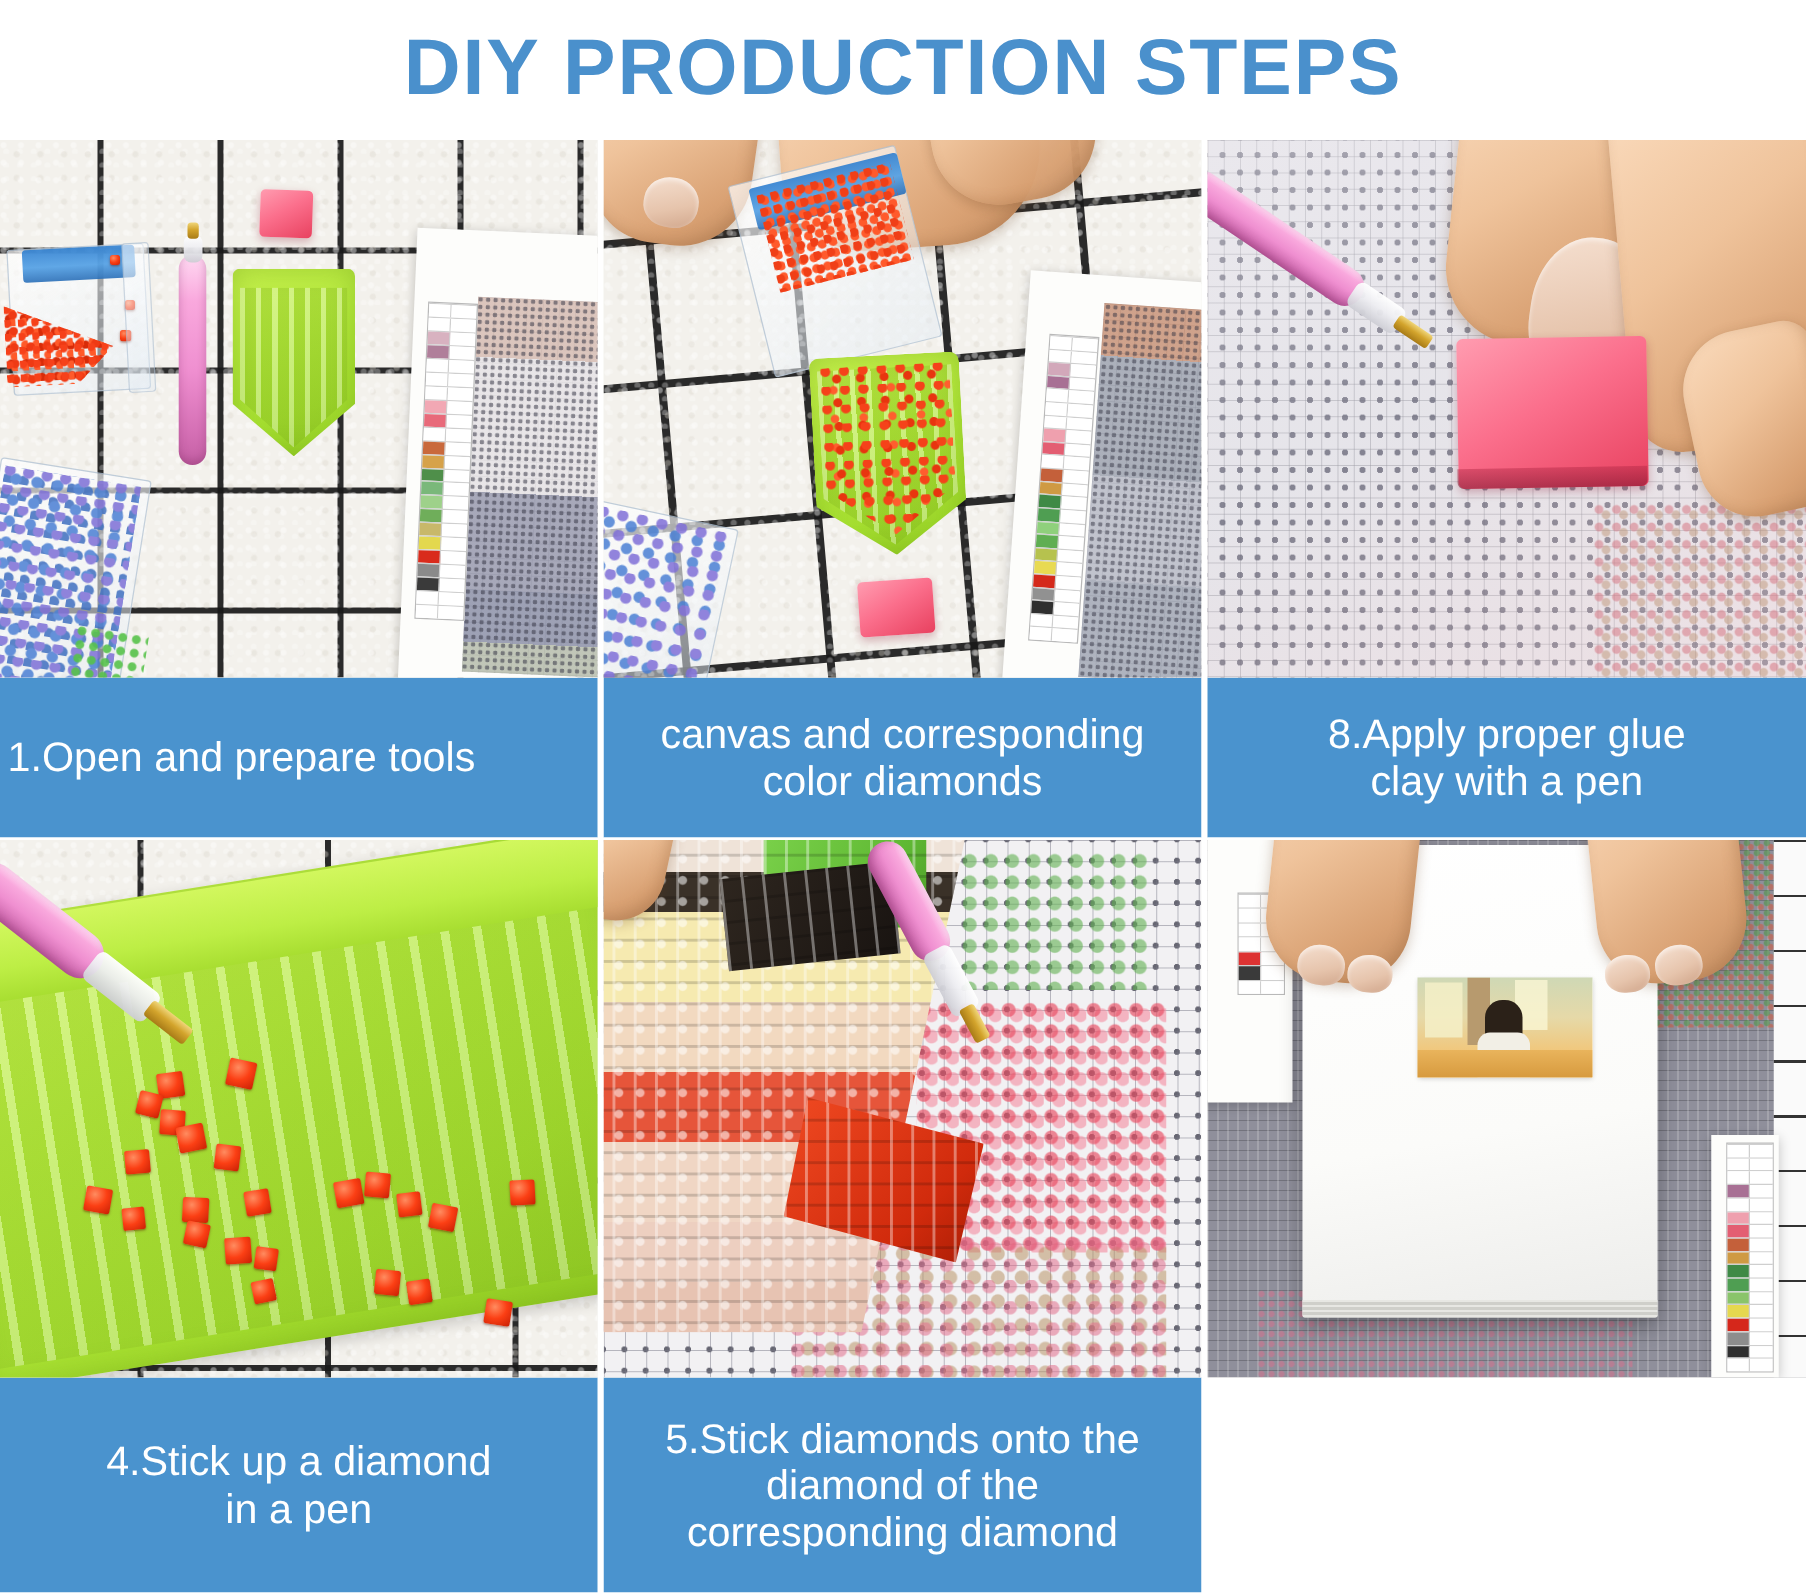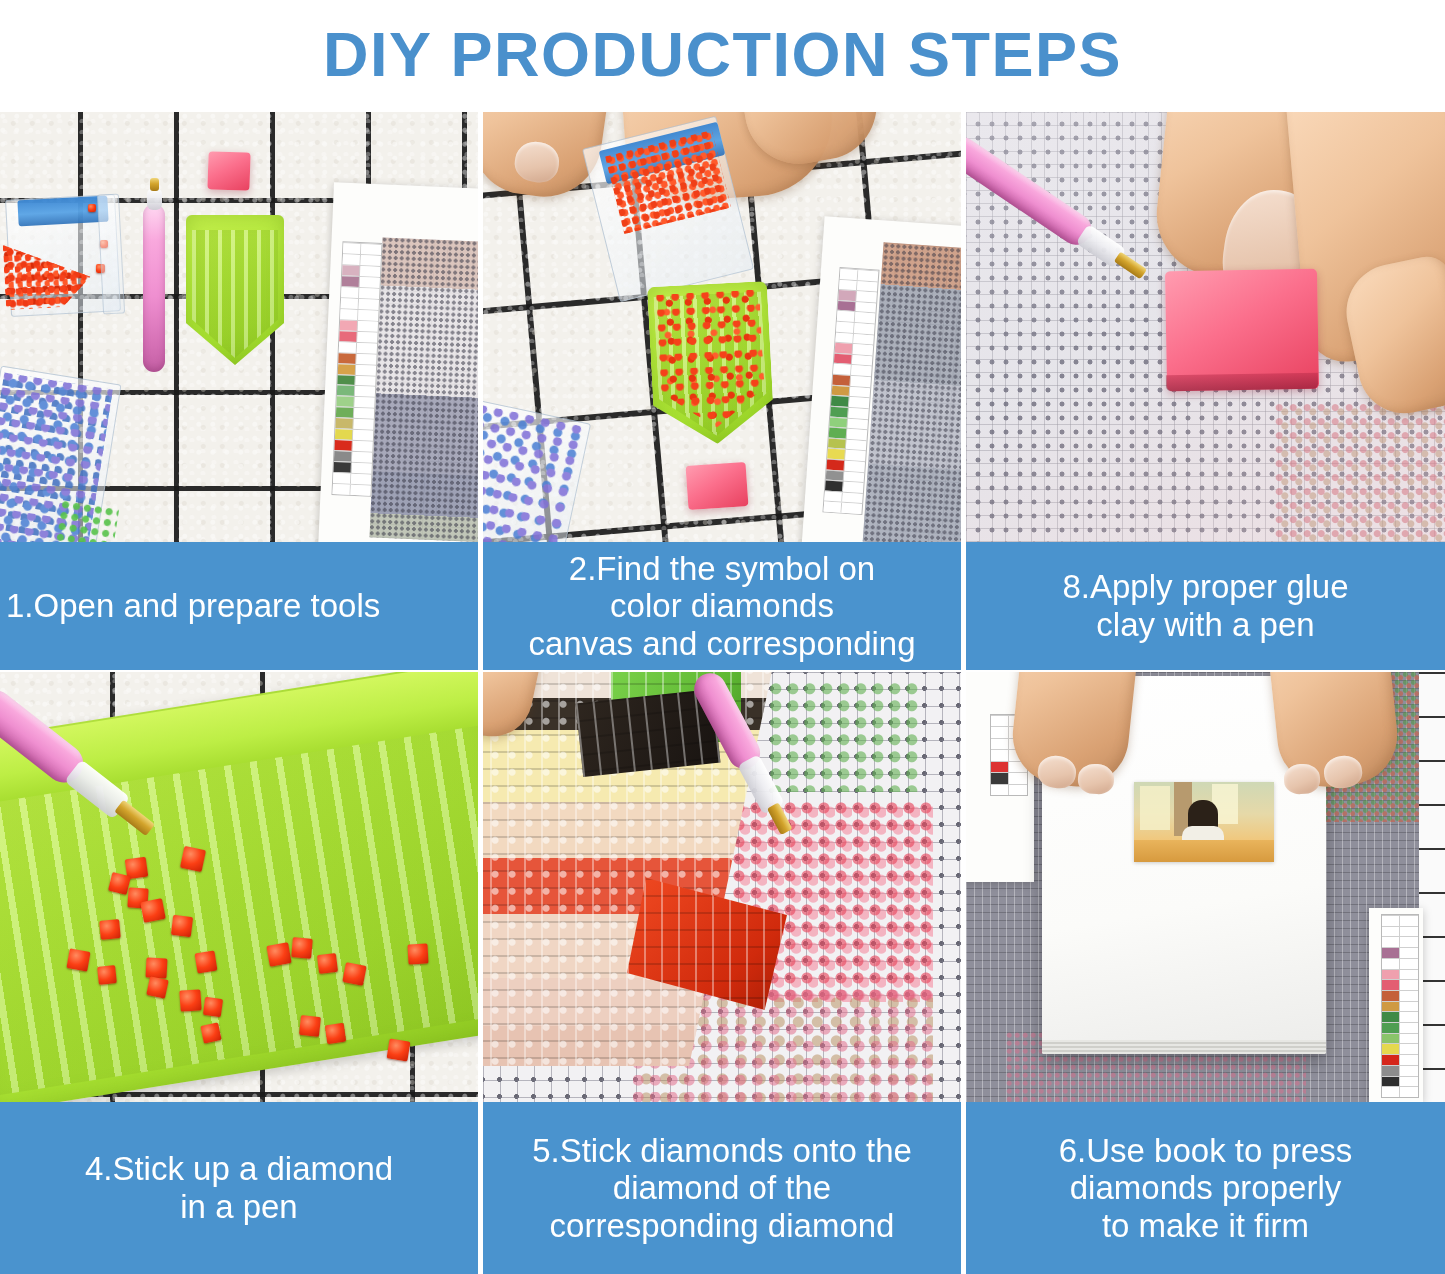--- a/index.html
+++ b/index.html
@@ -575,23 +575,22 @@
     <div class="clay" style="left:200px;top:158px;width:152px;height:120px;border-radius:5px;transform:rotate(-1deg);"></div>
     <div style="position:absolute;left:200px;top:262px;width:152px;height:16px;border-radius:0 0 5px 5px;
                 background:linear-gradient(to bottom, rgba(180,40,70,.45), rgba(120,20,45,.55));transform:rotate(-1deg);"></div>
   </div>
 
   <div class="caption c1">
     <span>1.Open and prepare tools</span>
   </div>
   <div class="caption">
     <div>
-      <div>2.Find the symbol on</div>
+      <div>canvas and corresponding</div>
       <div>color diamonds</div>
-      <div>canvas and corresponding</div>
     </div>
   </div>
   <div class="caption">
     <div>
       <div>8.Apply proper glue</div>
       <div>clay with a pen</div>
     </div>
   </div>
 
   <div class="row-spacer"></div>
@@ -853,21 +852,14 @@
       <div>in a pen</div>
     </div>
   </div>
   <div class="caption">
     <div>
       <div>5.Stick diamonds onto the</div>
       <div>diamond of the</div>
       <div>corresponding diamond</div>
     </div>
   </div>
-  <div class="caption">
-    <div>
-      <div>6.Use book to press</div>
-      <div>diamonds properly</div>
-      <div>to make it firm</div>
-    </div>
-  </div>
 
 </div>
 
 </body></html>

